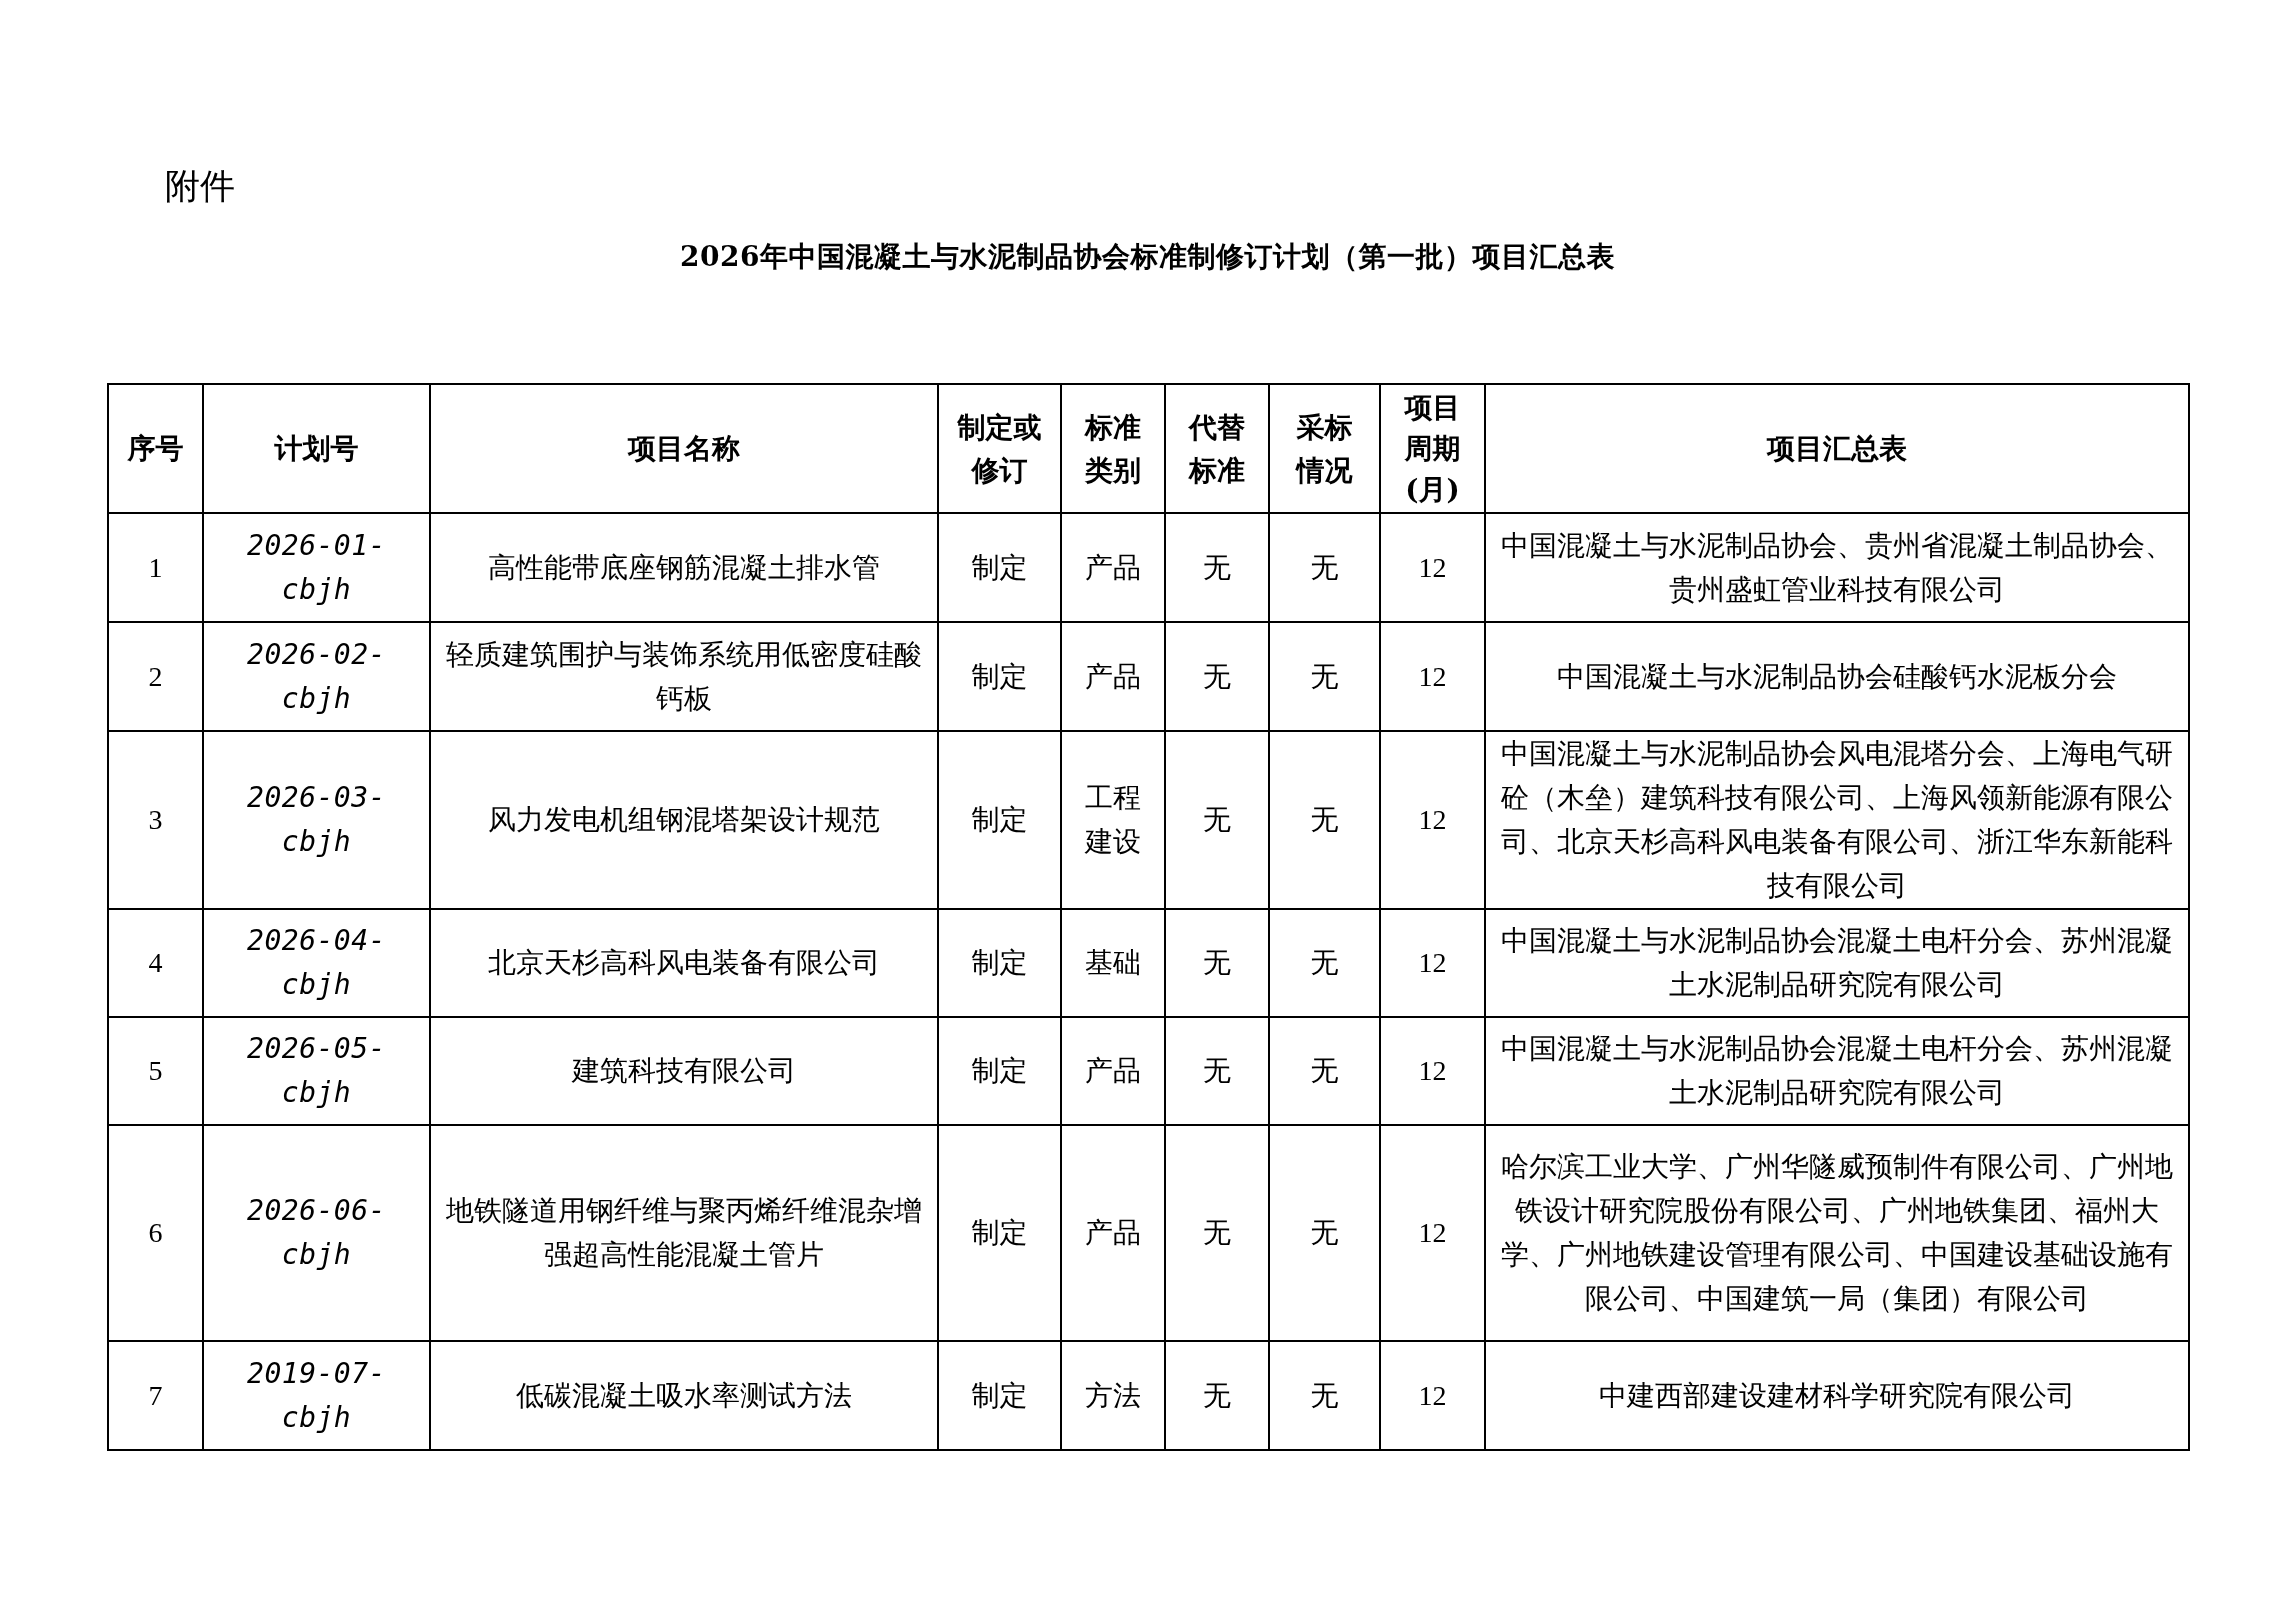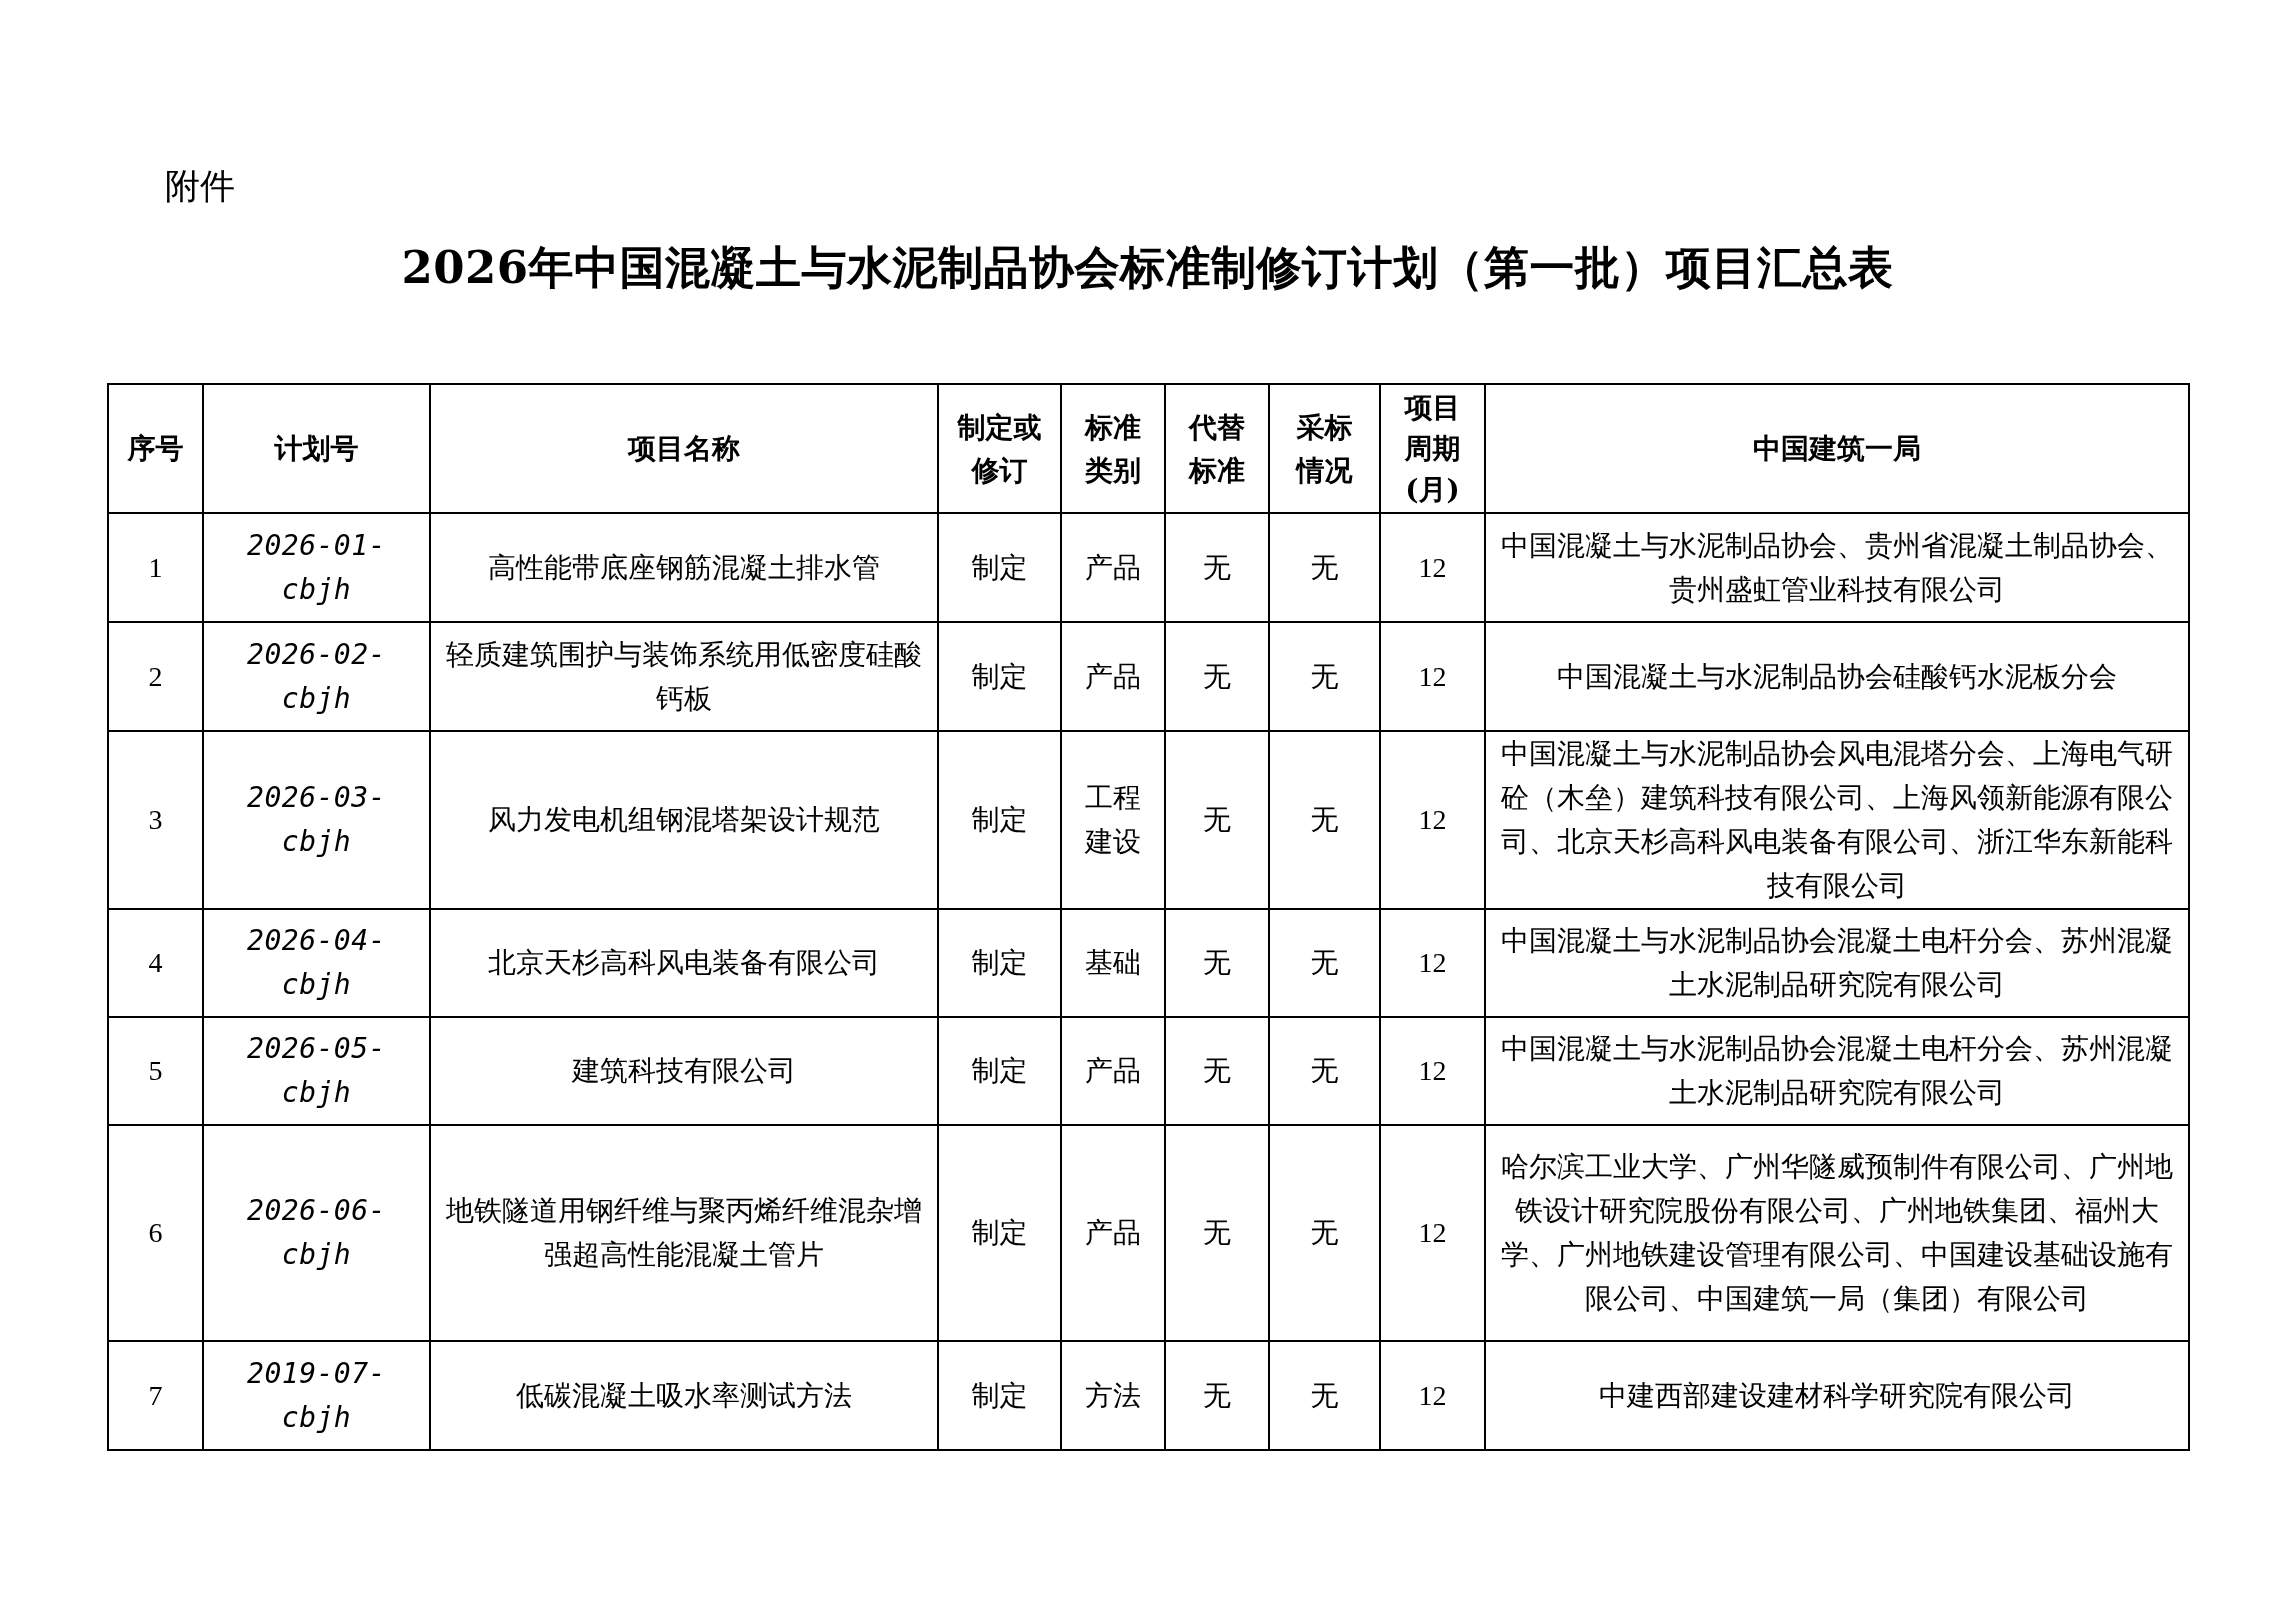--- a/index.html
+++ b/index.html
@@ -1,20 +1,20 @@
 <!DOCTYPE html>
 <html style="font-size:8.2px"><head>
 <meta charset="utf-8">
 <style>
   html, body { margin:0; padding:0; background:#ffffff; }
   body { width:2295px; height:1623px; position:relative; overflow:hidden;
          font-family:"DejaVu Serif","Liberation Serif",serif; color:#000; }
   .attach { position:absolute; left:165px; top:163px; font-size:35px; }
   .title { position:absolute; left:0; width:2295px; top:238px; text-align:center;
-           font-size:45px; font-weight:bold; letter-spacing:0.5px; }
+           font-size:28px; font-weight:bold; letter-spacing:0.5px; }
   table.plan { position:absolute; left:107px; top:383px; width:2081px;
                border-collapse:collapse; table-layout:fixed; }
   table.plan th, table.plan td { border:2px solid #000; padding:0 9.2px;
                font-size:28px; line-height:44px; text-align:center; vertical-align:middle; }
   table.plan th { font-weight:bold; line-height:43px; padding:0 4.1px; }
   td.left { text-align:left; }
   td.mono { font-family:"DejaVu Sans Mono","Liberation Mono",monospace; font-size:26.6px; padding:0 3.1px; letter-spacing:0.5px;font-style:italic; }
   td.num { font-family:"Liberation Serif",serif; }
 </style>
 </head>
@@ -38,21 +38,21 @@
   <thead>
     <tr style="height:129px">
       <th>序号</th>
       <th>计划号</th>
       <th>项目名称</th>
       <th><span>制定或</span><br><span>修订</span></th>
       <th><span>标准</span><br><span>类别</span></th>
       <th><span>代替</span><br><span>标准</span></th>
       <th><span>采标</span><br><span>情况</span></th>
       <th style="line-height:41px"><span>项目</span><br><span>周期</span><br><span>(月)</span></th>
-      <th>中国建筑一局</th>
+      <th>项目汇总表</th>
     </tr>
   </thead>
   <tbody>
     <tr style="height:109px">
       <td class="num">1</td>
       <td class="mono">2026-01-cbjh</td>
       <td class="left">高性能带底座钢筋混凝土排水管</td>
       <td>制定</td>
       <td>产品</td>
       <td>无</td>

